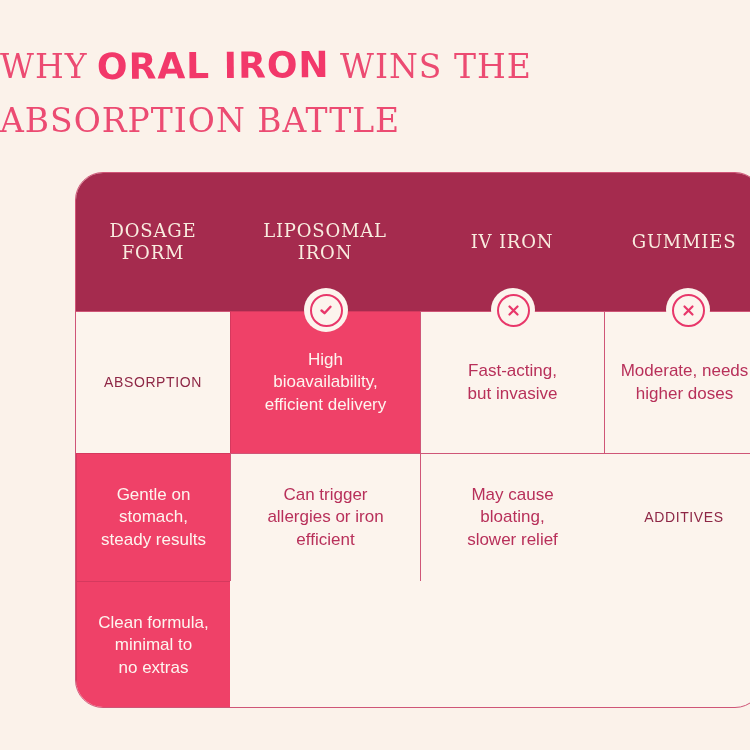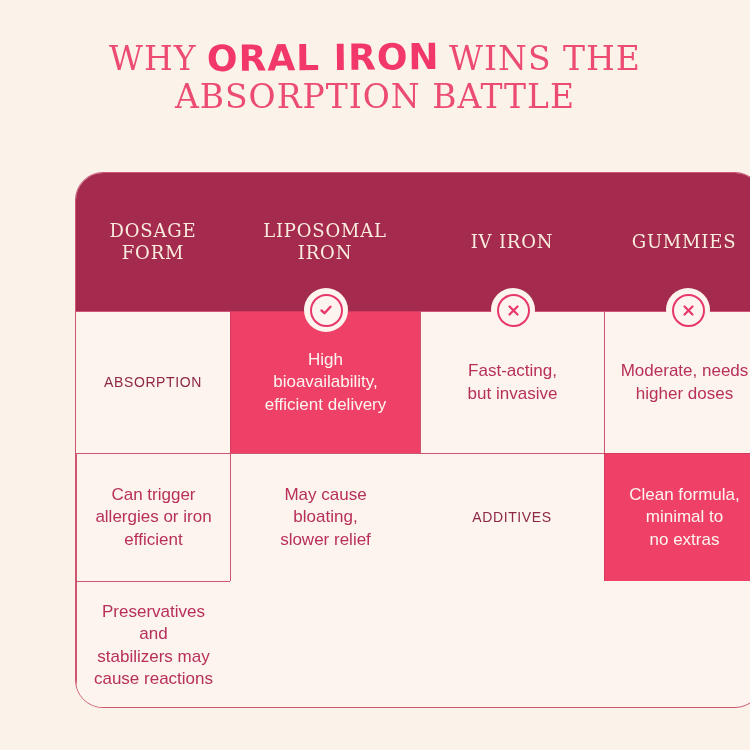--- a/index.html
+++ b/index.html
@@ -9,21 +9,21 @@
     --title-serif:#ec4b72; --title-script:#f2386a; --icon-stroke:#e8376a;
   }
   *{margin:0;padding:0;box-sizing:border-box;}
   html,body{width:750px;height:750px;}
   body{
     background:var(--page-bg);
     font-family:"Liberation Sans",sans-serif;
     position:relative;overflow:hidden;
   }
   
-  .title{position:absolute;top:42px;left:0;width:750px;text-align:center;line-height:32px;}
+  .title{position:absolute;top:42px;left:0;width:750px;text-align:left;line-height:48px;}
   .title .serif{
     font-family:"DejaVu Serif","Liberation Serif",serif;
     font-size:33px;color:var(--title-serif);letter-spacing:1px;
   }
   .title .script{
     font-family:"DejaVu Sans","Liberation Sans",sans-serif;
     font-size:36px;font-weight:bold;color:var(--title-script);
     letter-spacing:1px;margin:0 10px;display:inline-block;transform:rotate(-0.5deg);
   }
   
@@ -99,34 +99,34 @@
 
     <div class="cell label first-col">ABSORPTION</div>
     <div class="cell highlight">High
 bioavailability,
 efficient delivery</div>
     <div class="cell">Fast-acting,
 but invasive</div>
     <div class="cell">Moderate, needs
 higher doses</div>
 
+    <div class="cell highlight">Gentle on
+stomach,
+steady results</div>
     <div class="cell">Can trigger
 allergies or iron
 efficient</div>
     <div class="cell">May cause
 bloating,
 slower relief</div>
 
     <div class="cell label first-col">ADDITIVES</div>
     <div class="cell highlight">Clean formula,
 minimal to
 no extras</div>
-    <div class="cell">Preservatives and
-stabilizers may
-cause reactions</div>
   </div>
 
   <div class="verdict v-liposomal">
     <span class="ring">
       <svg width="16" height="16" viewBox="0 0 16 16" fill="none">
         <path d="M3.5 8.5 L6.5 11.2 L12.5 4.8" stroke="currentColor" stroke-width="2.4" stroke-linecap="round" stroke-linejoin="round"></path>
       </svg>
     </span>
   </div>
   <div class="verdict v-iv">

